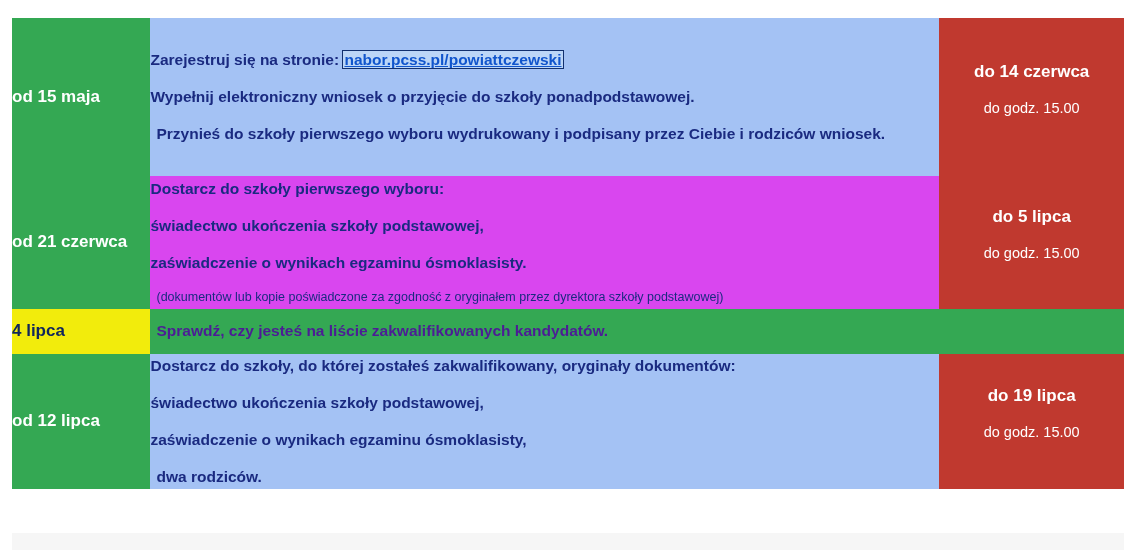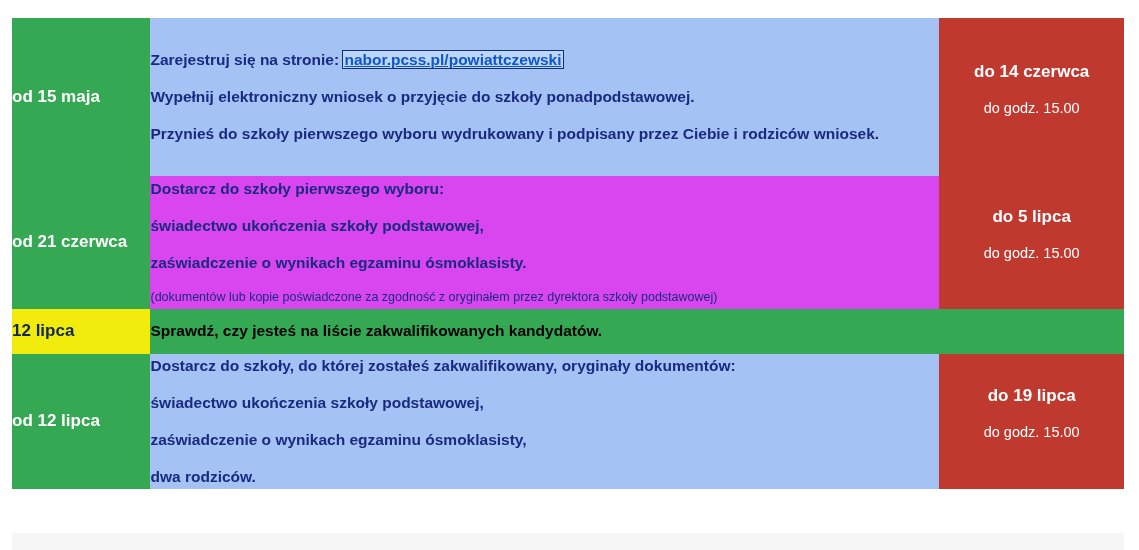--- a/index.html
+++ b/index.html
@@ -76,30 +76,30 @@
     line-height: 1.55;
     border-bottom: 2px solid #d6e83a;
   }
   .task-blue  { background: #a4c2f4; }
   .task-white { background: #d946ef; }
   .task-green { background: #34a853; }
 
   .task-cell p {
     margin: 0 0 13px 0;
   }
-  .task-cell p:last-child { margin-bottom: 0; }
+  .task-cell p:last-child { margin-bottom: 0; padding-left: 6px; }
 
   .line-bold   { font-weight: bold; }
   .line-normal { font-weight: bold; }
   .line-small  { font-size: 12.5px; font-weight: normal; }
 
   .strip-line {
     font-weight: bold;
     font-size: 15.5px;
-    color: #000000;
+    color: #4c1d95;
     margin: 0;
   }
 
   
   .url-link {
     color: #1155cc;
     text-decoration: underline;
     background: #bcd6f7;
     outline: 1px solid #12306e;
     padding: 0 1px;
@@ -176,21 +176,21 @@
           <p class="line-small">(dokumentów lub kopie poświadczone za zgodność z oryginałem przez dyrektora szkoły podstawowej)</p>
         </td>
         <td class="col-dead dead-cell">
           <p class="dead-main">do 5 lipca</p>
           <p class="dead-sub">do godz. 15.00</p>
         </td>
       </tr>
 
       <tr class="row-strip">
         <td class="col-date date-cell yellow">
-          <span>12 lipca</span>
+          <span>4 lipca</span>
         </td>
         <td class="col-task task-cell task-green">
           <p class="strip-line">Sprawdź, czy jesteś na liście zakwalifikowanych kandydatów.</p>
         </td>
         <td class="col-dead strip-spacer"></td>
       </tr>
 
       <tr class="row-four">
         <td class="col-date date-cell">
           <span>od 12 lipca</span>

